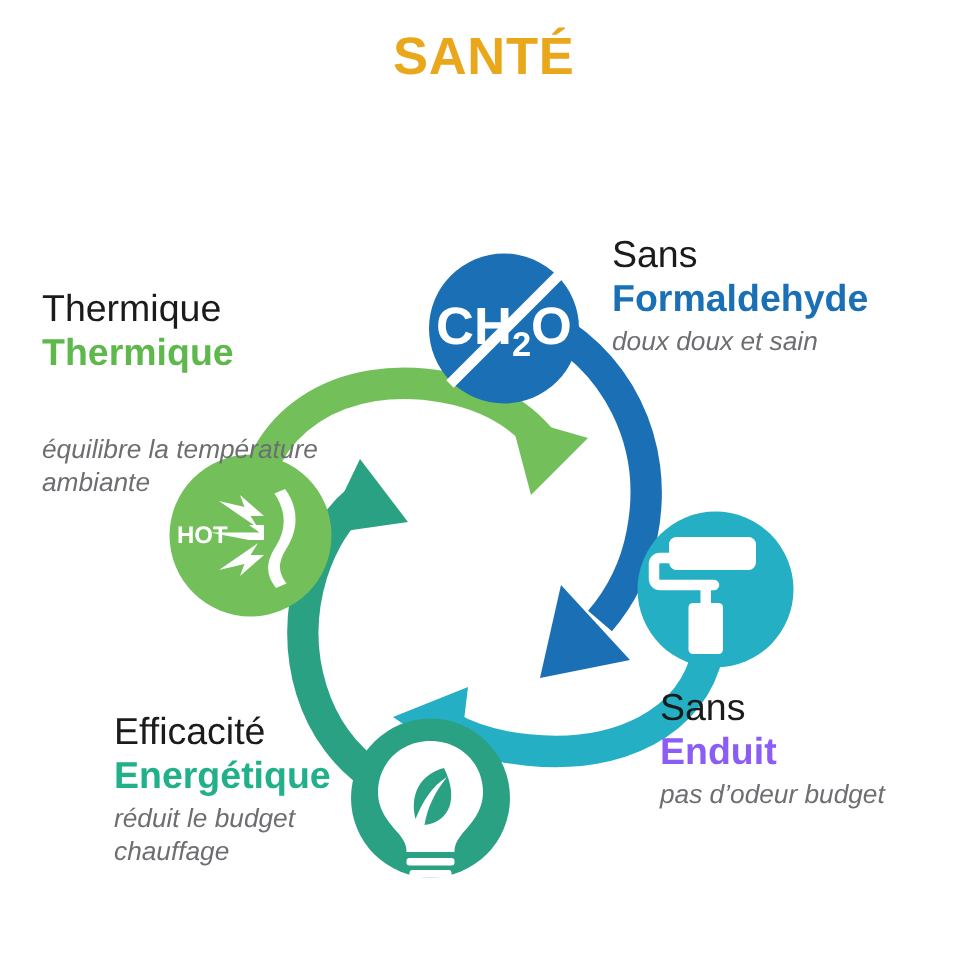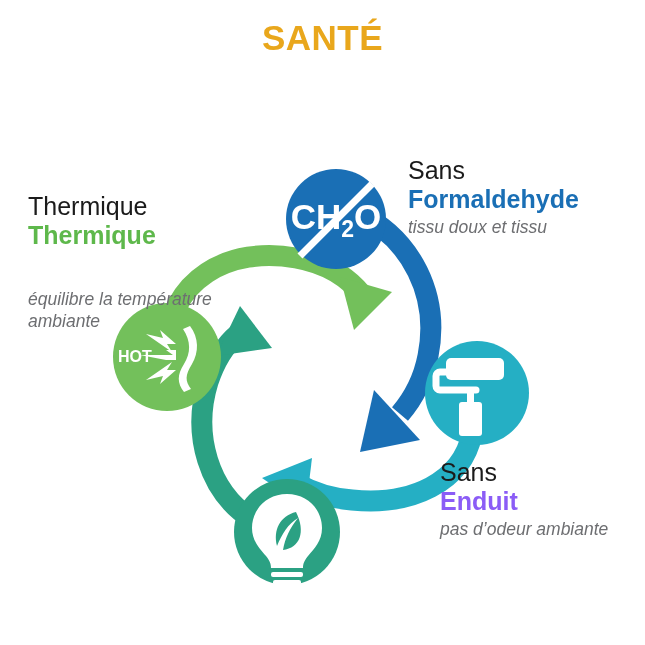--- a/index.html
+++ b/index.html
@@ -191,23 +191,28 @@
 
   <div class="block block-isolation">
     <div class="l1">Thermique</div>
     <div class="l2">Thermique</div>
     <div class="l3">équilibre la température ambiante</div>
   </div>
 
   <div class="block block-formaldehyde">
     <div class="l1">Sans</div>
     <div class="l2">Formaldehyde</div>
-    <div class="l3">tissu doux et tissu</div>
-  </div>
-
+    <div class="l3">doux doux et sain</div>
+  </div>
+
+  <div class="block block-efficacite">
+    <div class="l1">Efficacité</div>
+    <div class="l2">Energétique</div>
+    <div class="l3">réduit le budget chauffage</div>
+  </div>
 
   <div class="block block-enduit">
     <div class="l1">Sans</div>
     <div class="l2">Enduit</div>
-    <div class="l3">pas d’odeur ambiante</div>
+    <div class="l3">pas d’odeur budget</div>
   </div>
 
 </div>
 
 </body></html>

